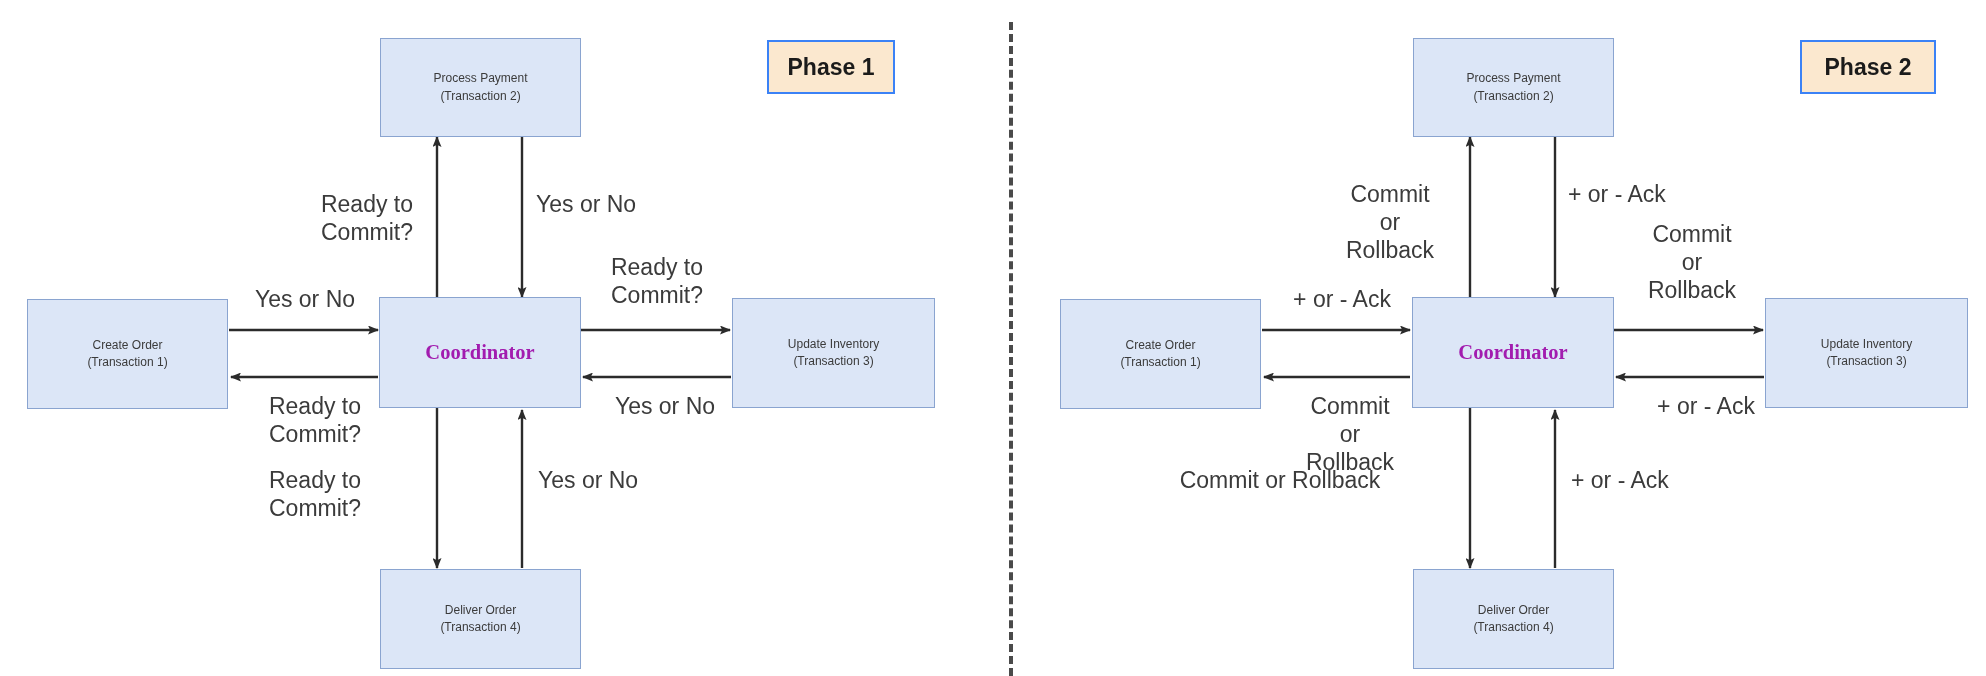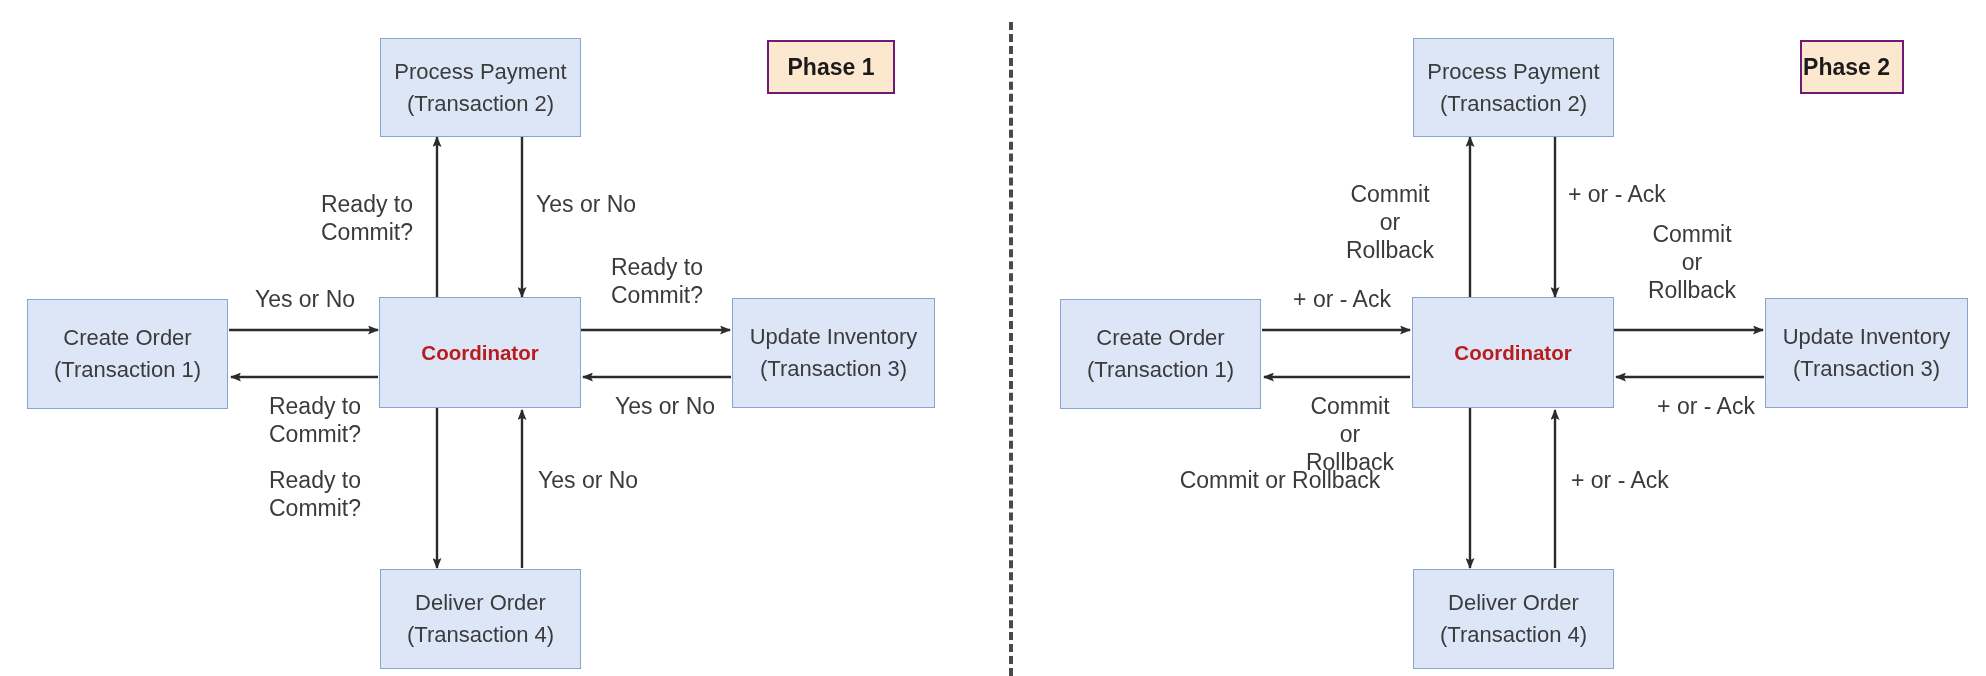--- a/index.html
+++ b/index.html
@@ -20,35 +20,36 @@
   .node {
     position: absolute;
     box-sizing: border-box;
     background: #dce6f7;
     border: 1.5px solid #8aa4d0;
     display: flex;
     flex-direction: column;
     align-items: center;
     justify-content: center;
     color: #3b3b3b;
-    font-size: 22px;
+    font-size: 12px;
     line-height: 1.45;
     text-align: center;
   }
   .node .l1, .node .l2 { display: block; white-space: nowrap; }
   .node.coordinator {
     font-weight: bold;
-    color: #b91c1c;
+    color: #a21caf;
     font-size: 20.5px;
+    font-family: Liberation Serif, serif;
   }
   .phase-badge {
     position: absolute;
     box-sizing: border-box;
     background: #fbe8cf;
-    border: 2px solid #701a75;
+    border: 2px solid #3b82f6;
     color: #1b1b1b;
     font-weight: bold;
     font-size: 23px;
     display: flex;
     align-items: center;
     justify-content: center;
     padding: 0 12px;
     white-space: nowrap;
   }
   .divider {
@@ -208,21 +209,21 @@
   <div class="node" style="left:1765px; top:298px; width:203px; height:110px;">
     <span class="l1">Update Inventory</span>
     <span class="l2">(Transaction 3)</span>
   </div>
 
   <div class="node" style="left:1413px; top:569px; width:201px; height:100px;">
     <span class="l1">Deliver Order</span>
     <span class="l2">(Transaction 4)</span>
   </div>
 
-  <div class="phase-badge" style="left:1800px; top:40px; width:104px; height:54px;justify-content:flex-end;">
+  <div class="phase-badge" style="left:1800px; top:40px; width:136px; height:54px;">
     <span>Phase 2</span>
   </div>
 
   <div class="edge-label" style="left:1330px; top:180px; width:120px; text-align:center;">Commit
 or
 Rollback</div>
 
   <div class="edge-label" style="left:1568px; top:180px; width:140px; text-align:left;">+ or - Ack</div>
 
   <div class="edge-label" style="left:1272px; top:285px; width:140px; text-align:center;">+ or - Ack</div>

